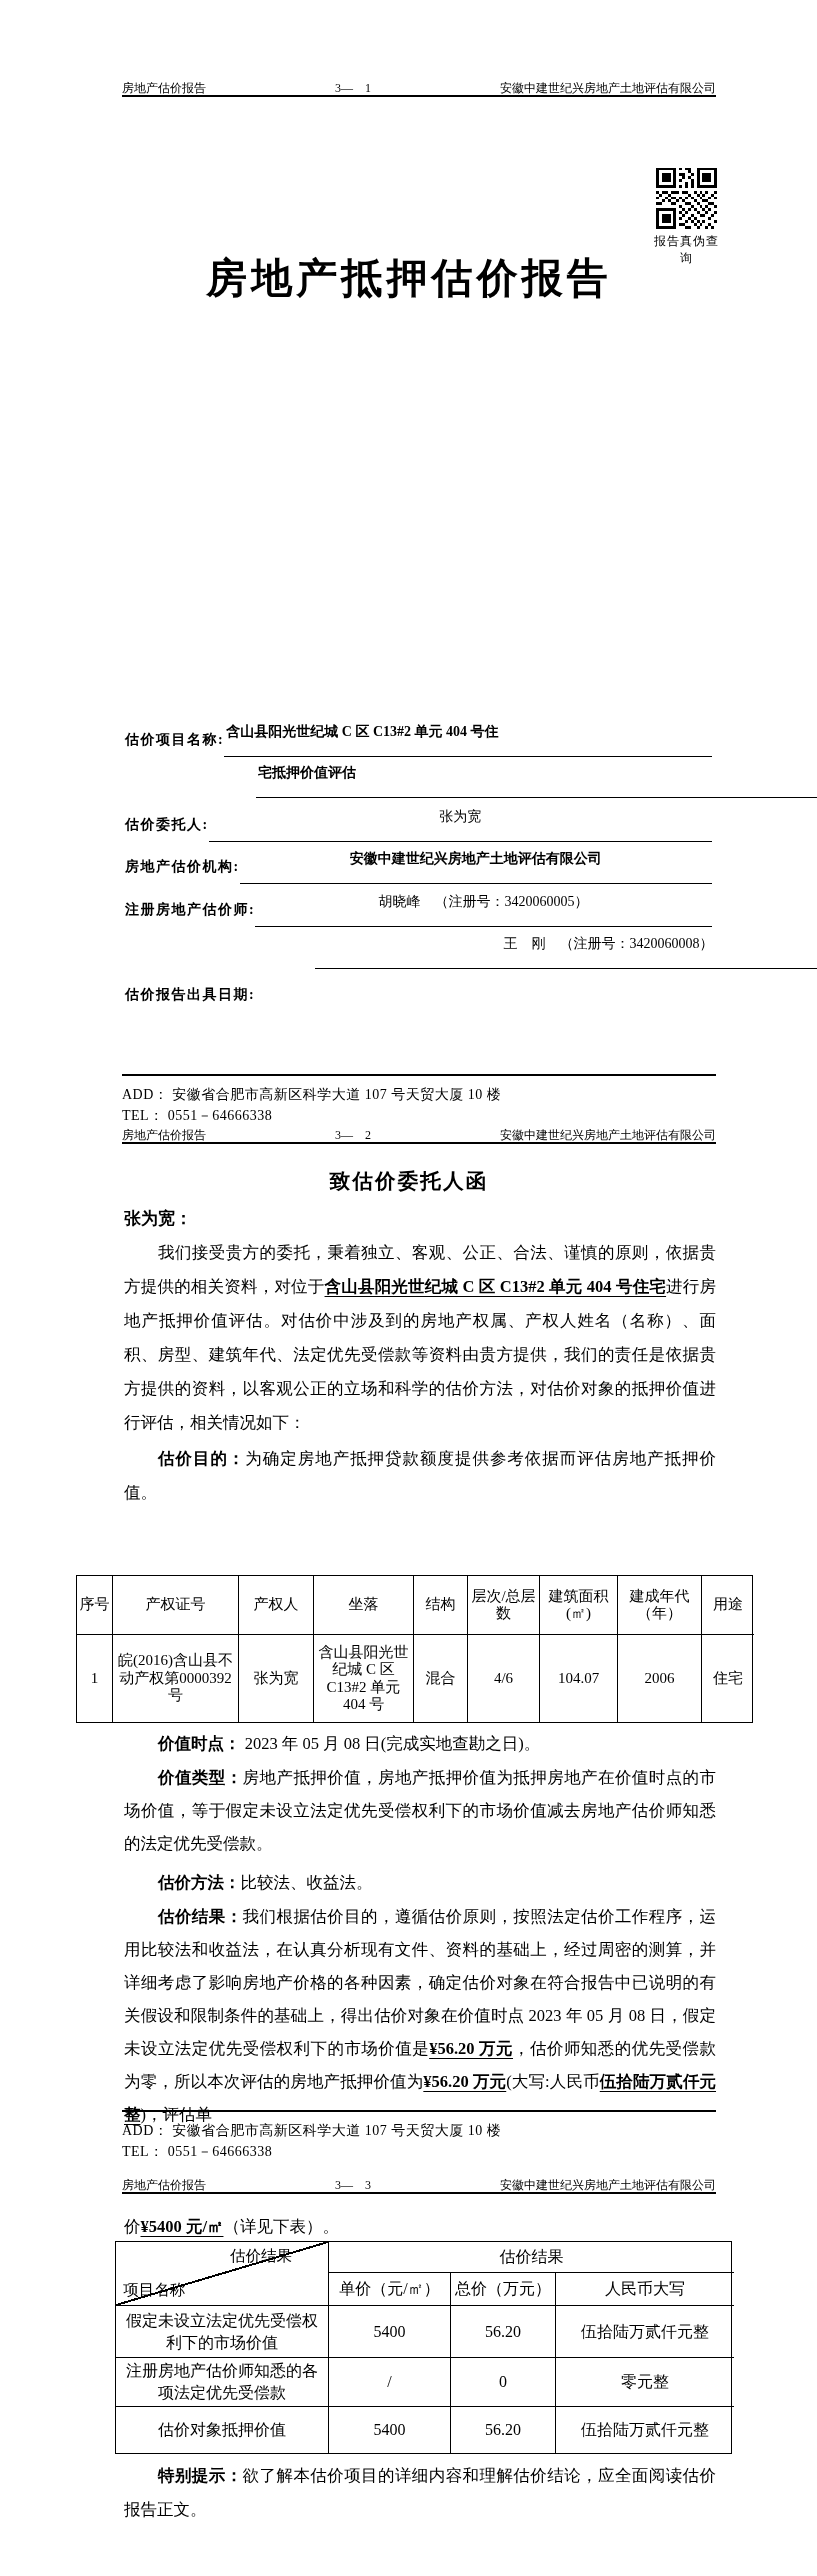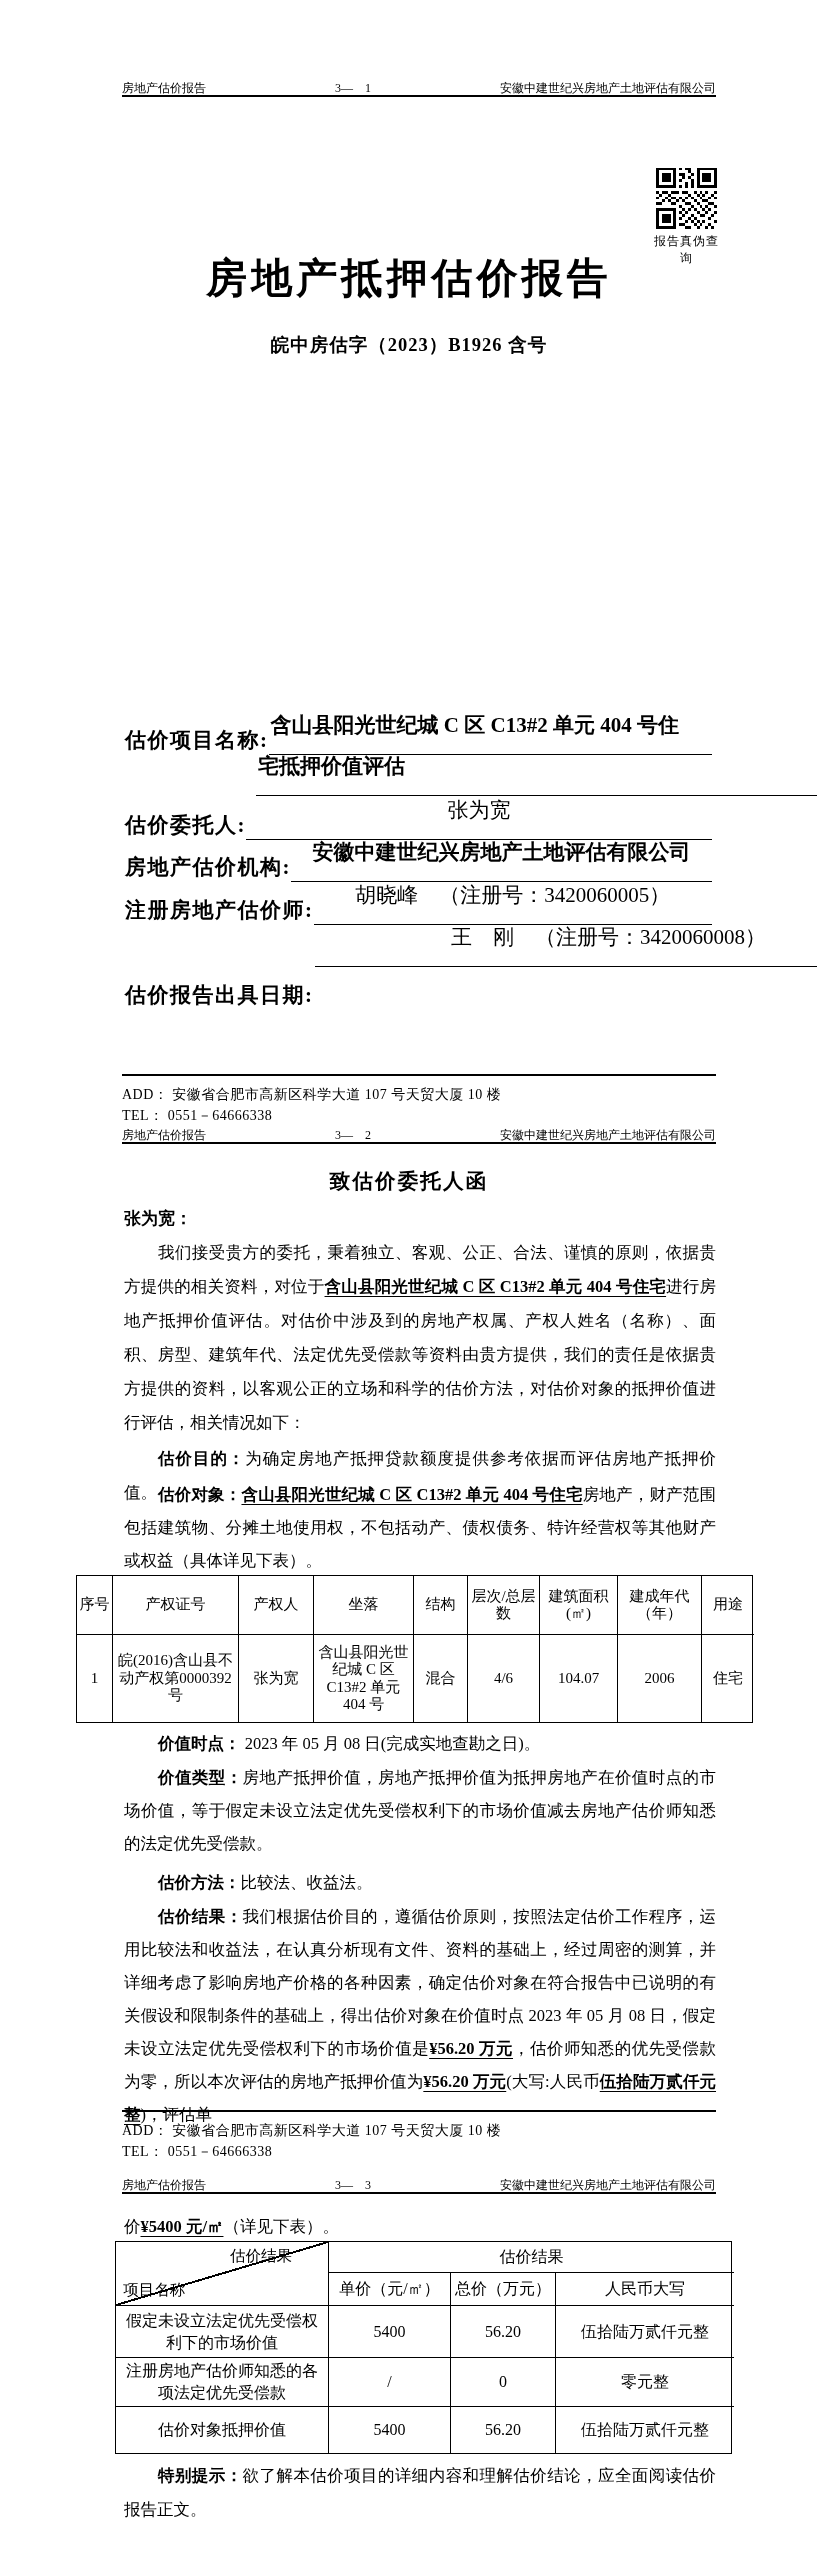--- a/index.html
+++ b/index.html
@@ -30,21 +30,21 @@
   .qr-box{width:61px;height:64px;margin:0 auto;}
   .qr-box svg{width:100%;height:100%;}
   .qr-caption{font-size:12px;margin-top:3.1px;letter-spacing:1px;}
   
   .doc-title{left:0;top:251px;width:818px;text-align:center;
     font-size:41px;font-weight:bold;letter-spacing:4.1px;}
   .doc-number{left:0;top:332px;width:818px;text-align:center;
     font-size:18.5px;font-weight:bold;letter-spacing:1px;}
   .cover-fields{left:125px;top:725px;width:587px;height:289px;}
   .cfield{position:absolute;left:0;width:587px;height:30px;
-    display:flex;align-items:flex-end;font-size:21px;}
+    display:flex;align-items:center;font-size:14px;}
   .cfield .lbl{font-weight:bold;letter-spacing:1.5px;white-space:nowrap;padding-bottom:1px;}
   .cfield .val{flex:1;border-bottom:1.5px solid #000;white-space:nowrap;
     text-align:center;padding-bottom:15px;min-width:0;}
   .cfield .val.left{text-align:left;padding-left:2.1px;}
   .cfield .val.bold{font-weight:bold;}
   .r1{top:0;} .r2{top:41px;padding-left:131px;} .r3{top:85px;}
   .r4{top:127px;} .r5{top:170px;} .r6{top:212px;padding-left:190px;} .r7{top:255px;}
   
   .sec-title{left:0;top:1167px;width:818px;text-align:center;
     font-size:20.6px;font-weight:bold;letter-spacing:2.1px;}
@@ -126,21 +126,20 @@
           M8 17h1v1H8z M11 17h1v1h-1z M13 17h1v1h-1z M18 17h1v1h-1z
           M10 18h1v1h-1z M12 18h1v1h-1z M14 18h1v1h-1z M16 18h1v1h-1z M20 18h1v1h-1z
           M8 19h2v1H8z M13 19h1v1h-1z M15 19h1v1h-1z M18 19h1v1h-1z
           M10 20h2v1h-2z M14 20h1v1h-1z M17 20h1v1h-1z M19 20h1v1h-1z"></path>
       </svg>
     </div>
     <div class="qr-caption">报告真伪查询</div>
   </div>
 
   <div class="abs doc-title">房地产抵押估价报告</div>
-  <div class="abs doc-number">皖中房估字（2023）B1926 含号</div>
 
   <div class="abs cover-fields">
     <div class="cfield r1">
       <span class="lbl">估价项目名称:</span>
       <span class="val left bold">含山县阳光世纪城 C 区 C13#2 单元 404 号住</span>
     </div>
     <div class="cfield r2">
       <span class="val left bold">宅抵押价值评估</span>
     </div>
     <div class="cfield r3">
@@ -178,23 +177,20 @@
   <div class="abs salutation">张为宽：</div>
 
   <div class="abs para p1">
     <span>我们接受贵方的委托，秉着独立、客观、公正、合法、谨慎的原则，依据贵方提供的相关资料，对位于</span><span class="bu">含山县阳光世纪城 C 区 C13#2 单元 404 号住宅</span><span>进行房地产抵押价值评估。对估价中涉及到的房地产权属、产权人姓名（名称）、面积、房型、建筑年代、法定优先受偿款等资料由贵方提供，我们的责任是依据贵方提供的资料，以客观公正的立场和科学的估价方法，对估价对象的抵押价值进行评估，相关情况如下：</span>
   </div>
 
   <div class="abs para p-purpose">
     <span class="plabel">估价目的：</span><span>为确定房地产抵押贷款额度提供参考依据而评估房地产抵押价值。</span>
   </div>
 
-  <div class="abs para p-object">
-    <span class="plabel">估价对象：</span><span class="bu">含山县阳光世纪城 C 区 C13#2 单元 404 号住宅</span><span>房地产，财产范围包括建筑物、分摊土地使用权，不包括动产、债权债务、特许经营权等其他财产或权益（具体详见下表）。</span>
-  </div>
 
   <div class="abs t1">
     <div>序号</div>
     <div class="cell-l">产权证号</div>
     <div class="cell-l">产权人</div>
     <div class="cell-l">坐落</div>
     <div class="cell-l">结构</div>
     <div class="cell-l">层次/总层数</div>
     <div class="cell-l">建筑面积(㎡)</div>
     <div class="cell-l">建成年代（年）</div>

